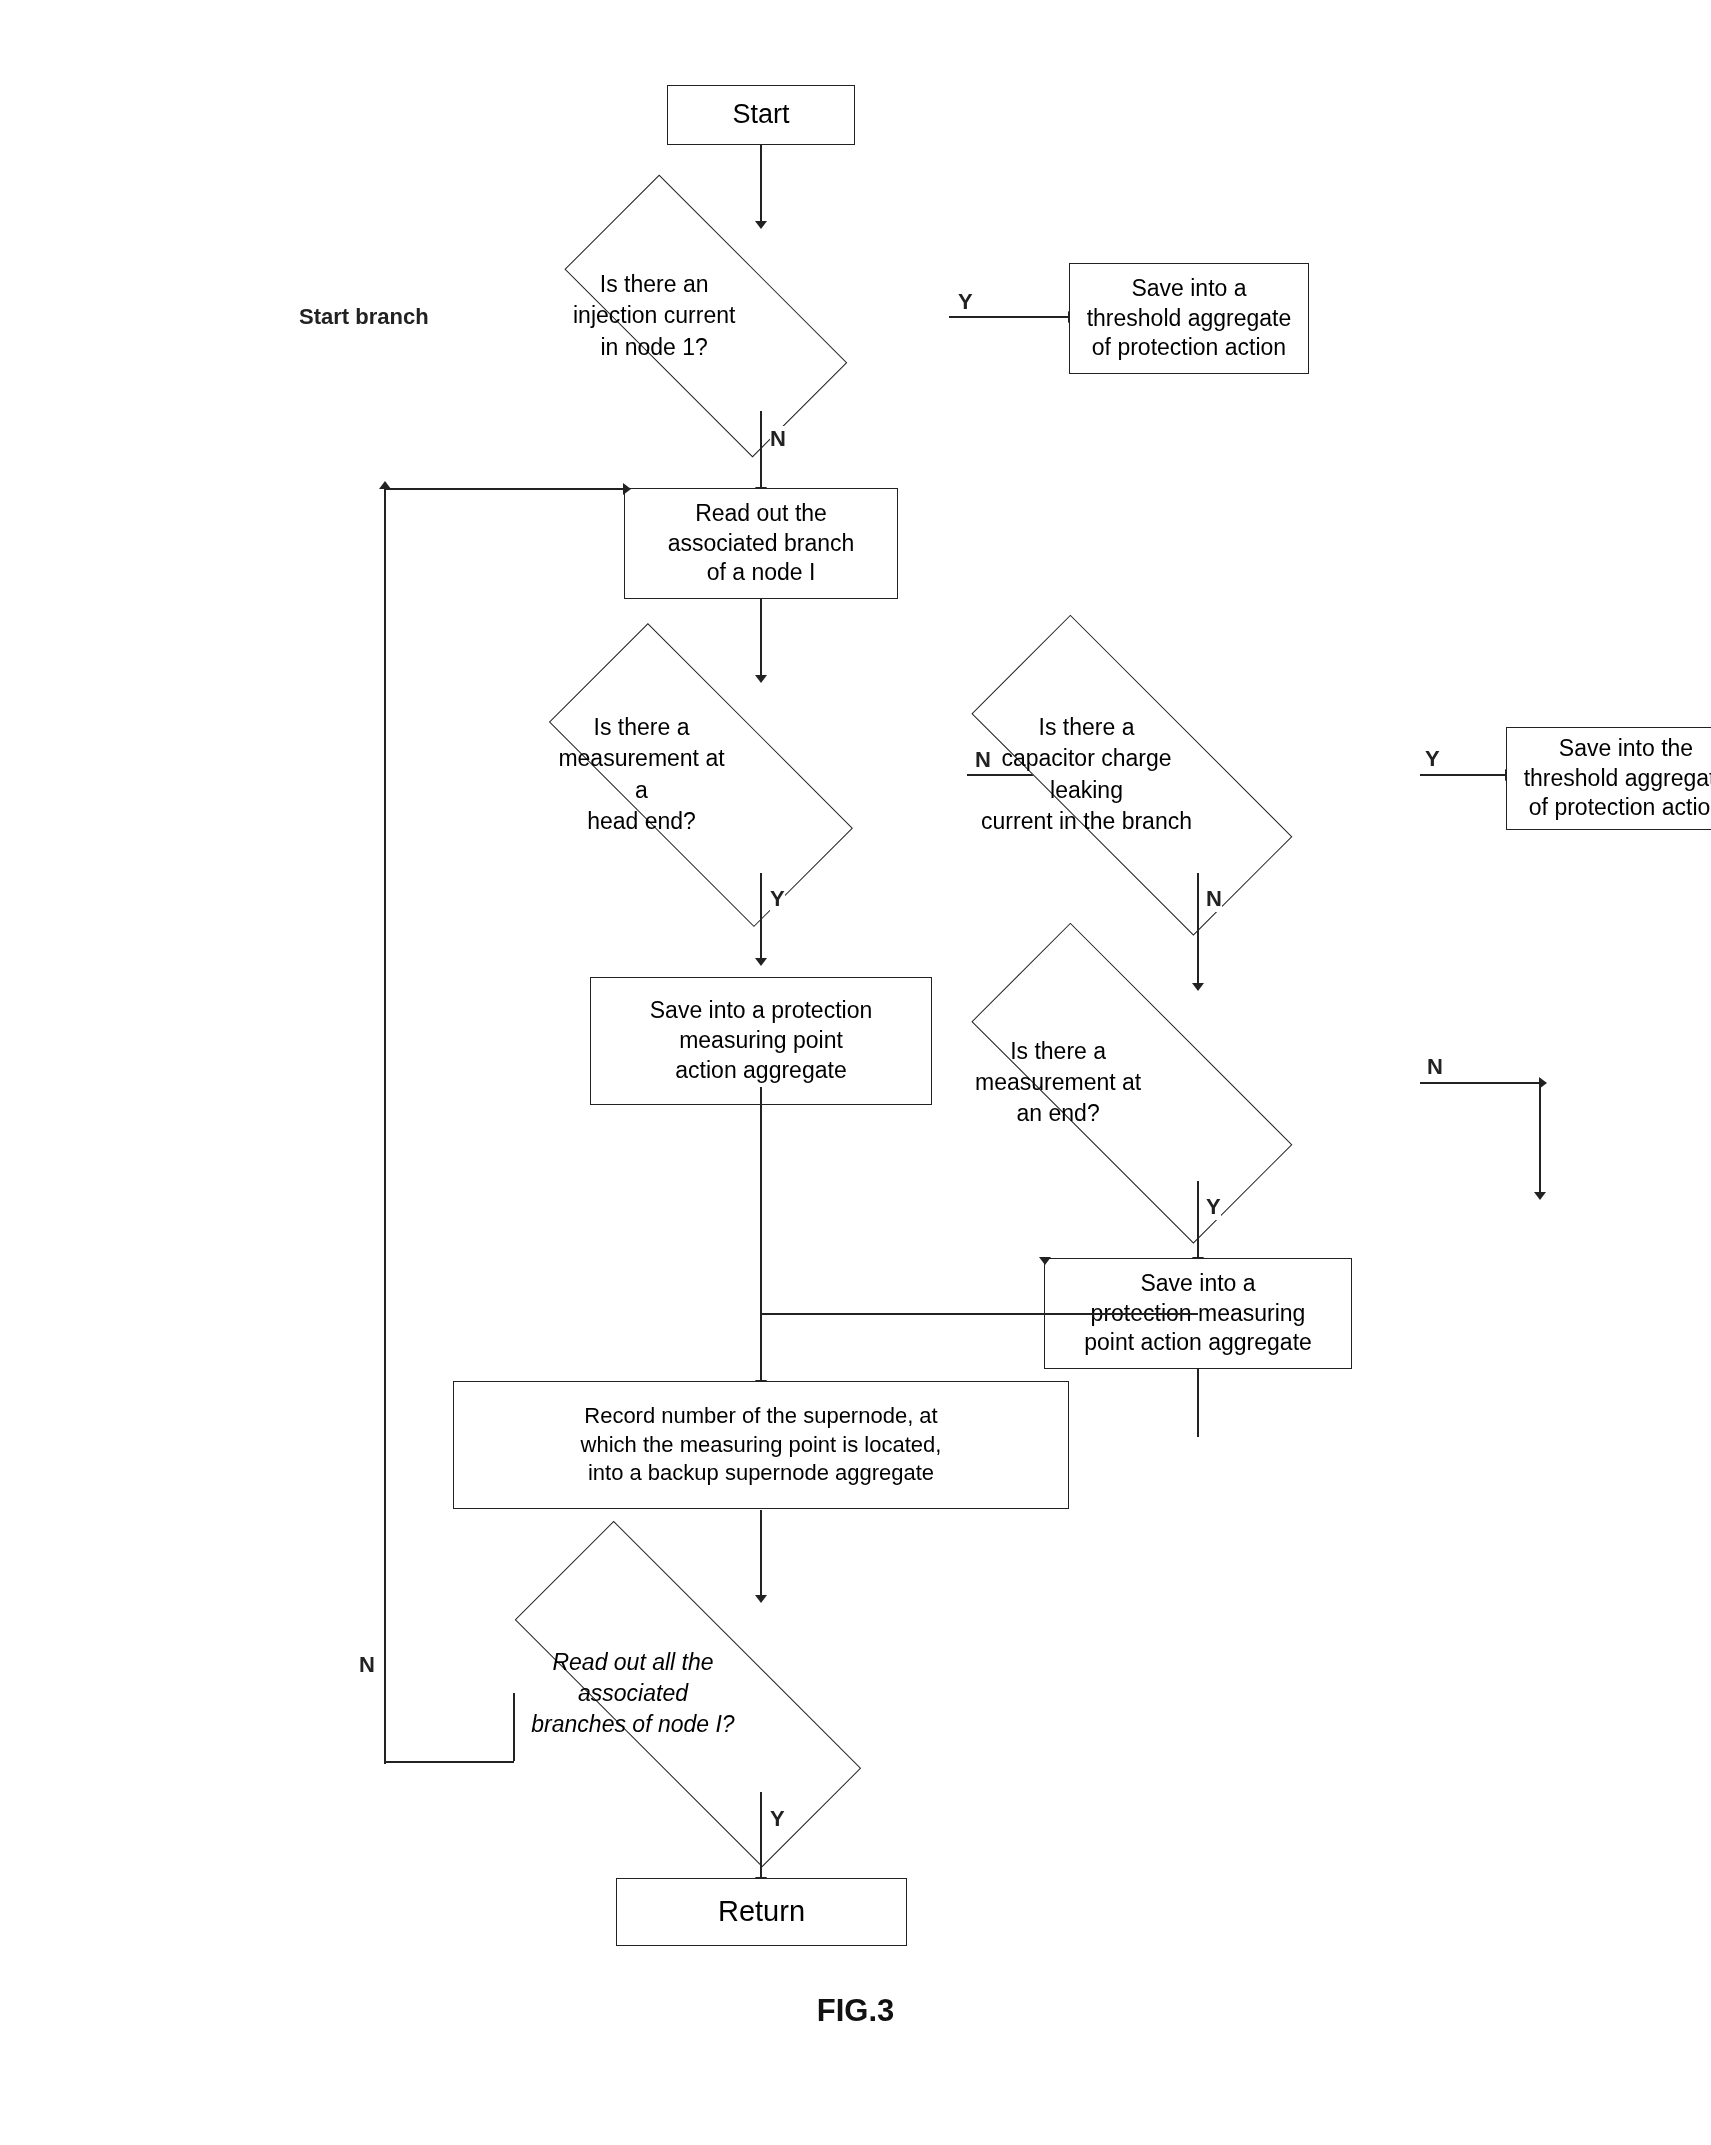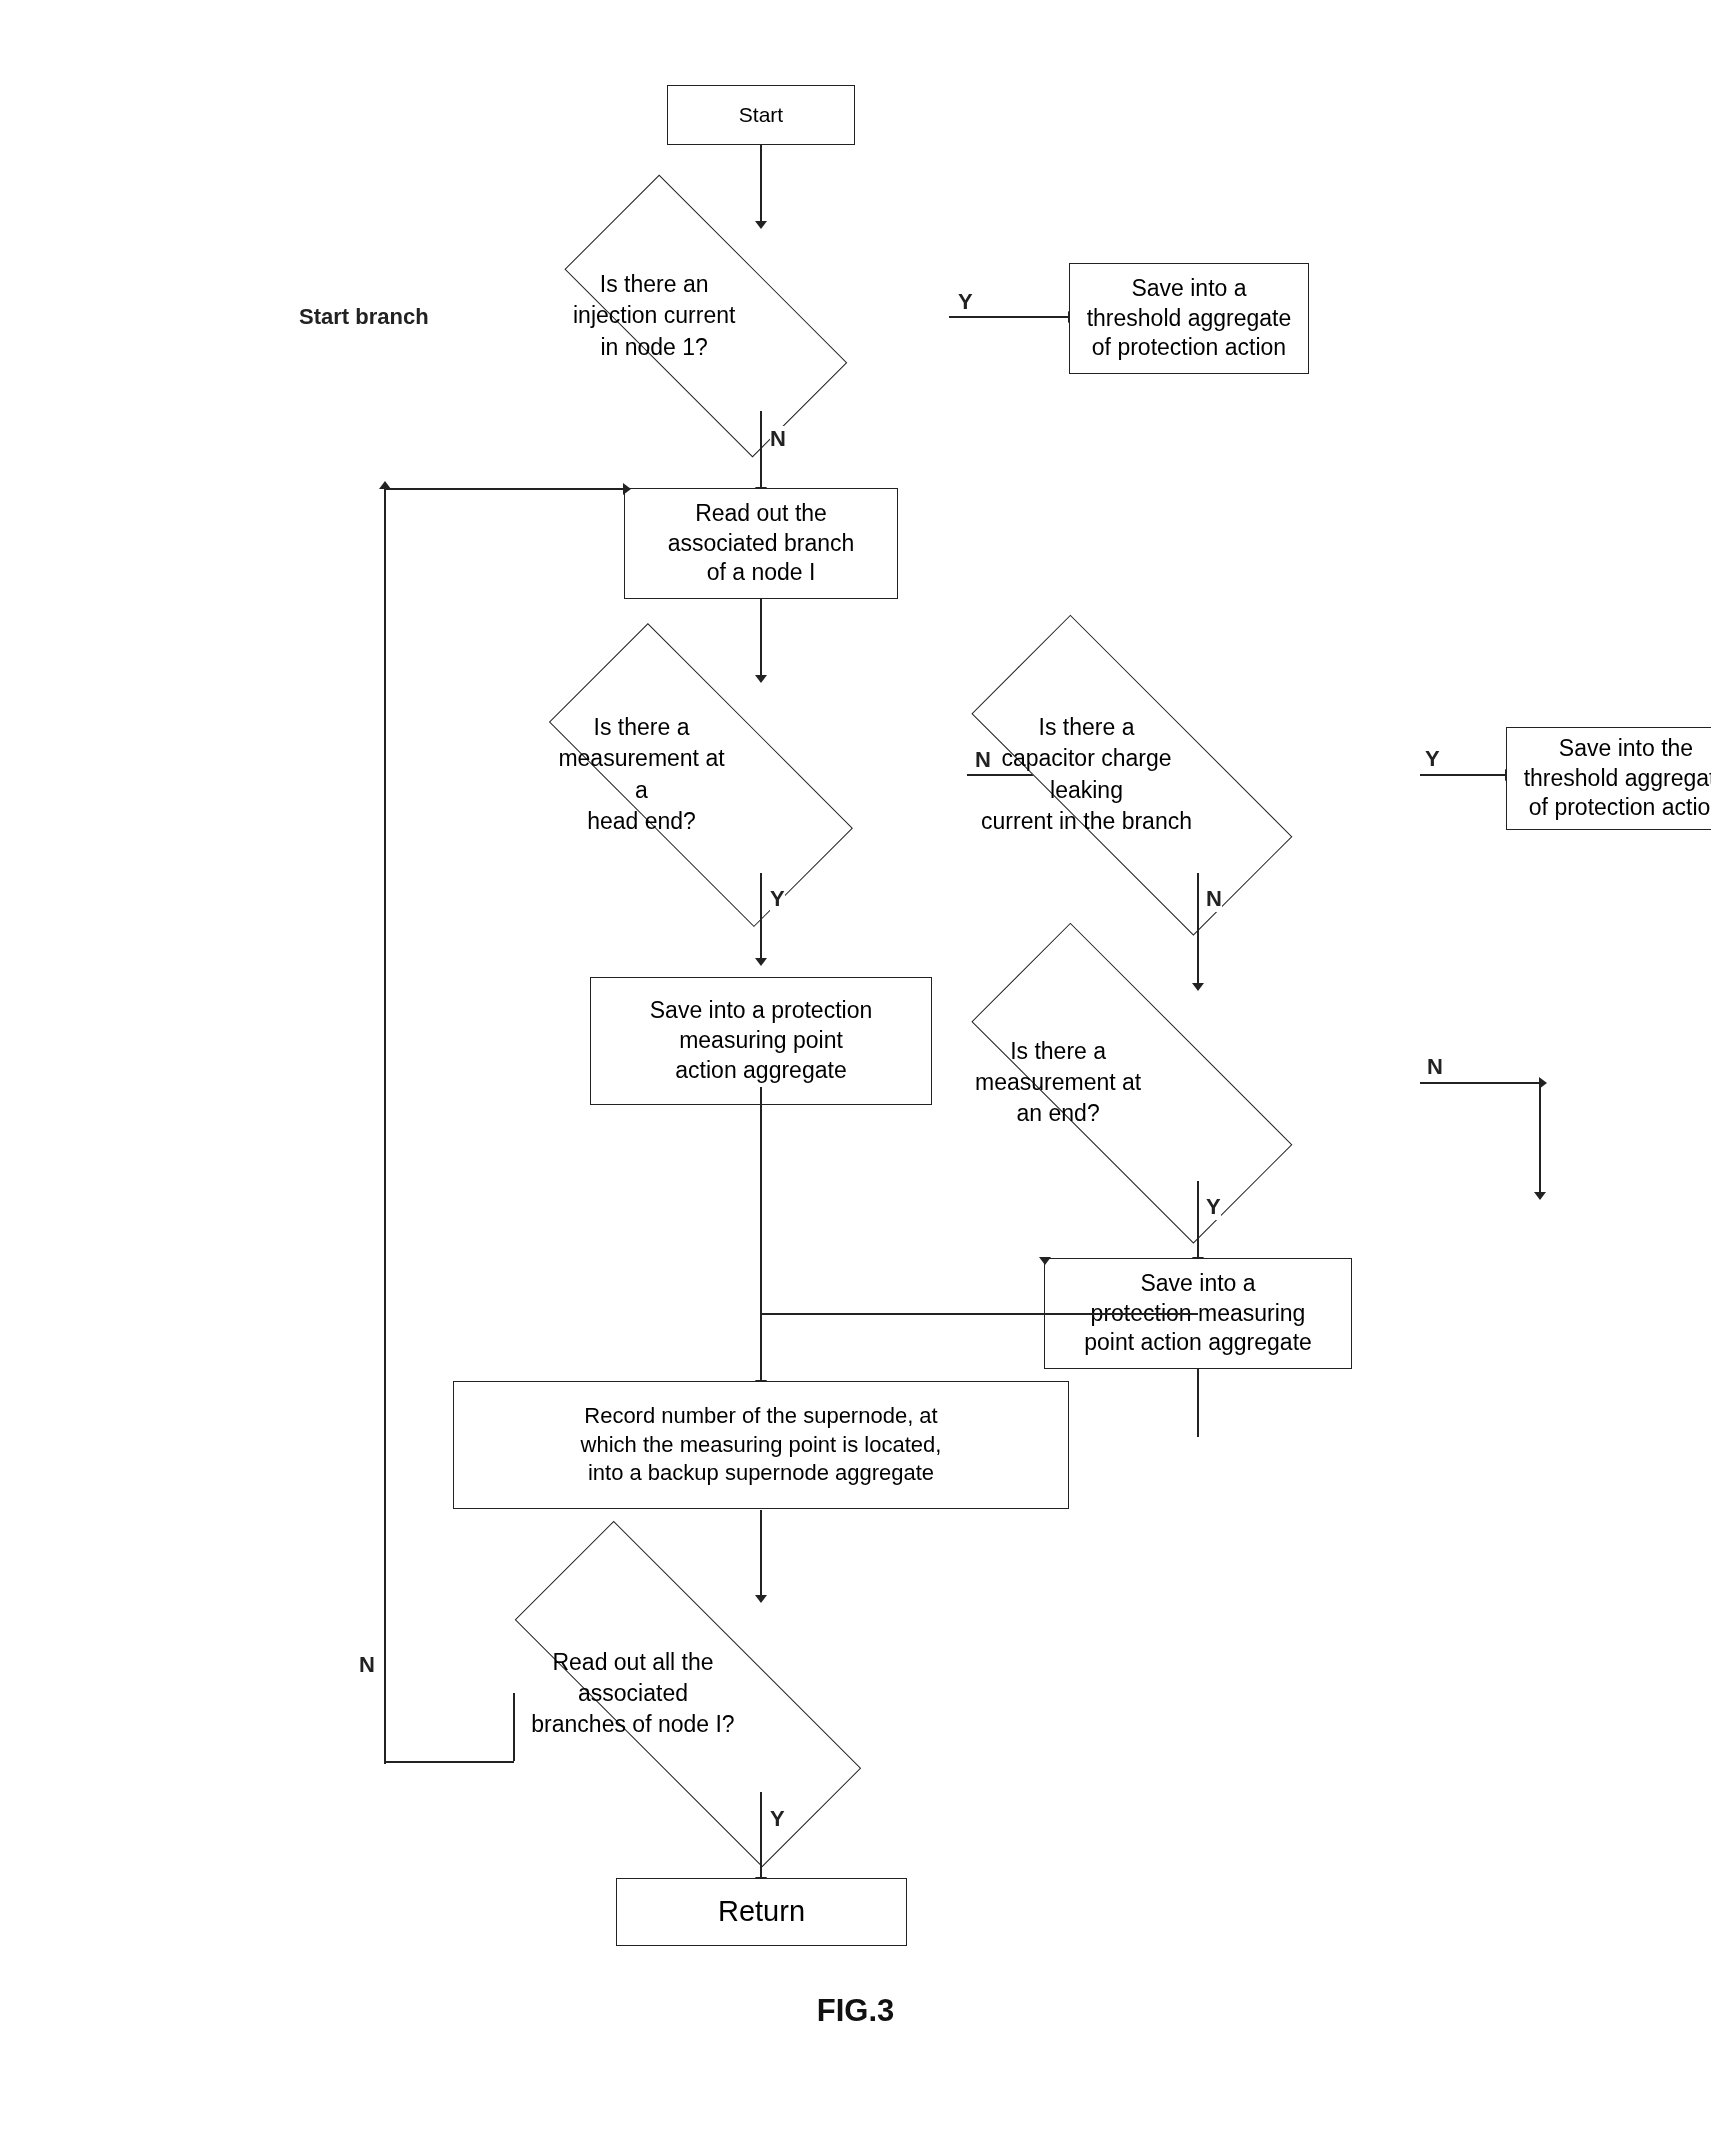--- a/index.html
+++ b/index.html
@@ -127,21 +127,21 @@
       margin-top: 16px;
       color: #111;
     }
   </style>
 </head>
 <body>
 
 <div class="page">
   <div class="diagram-container">
 
-    <div class="box" style="left:411px; top:34px; width:188px; height:60px; font-size:21px;">
+    <div class="box" style="left:411px; top:34px; width:188px; height:60px; font-size:27px;">
       <span>Start</span>
     </div>
 
     <div class="arrow arrow-v arrowhead-down" style="left:504px; top:94px; height:77px;"></div>
 
     <div class="diamond-wrapper" style="left:317px; top:171px; width:377px; height:188px;">
       <div class="diamond">
         <span class="diamond-text">Is there an<br>injection current<br>in node 1?</span>
       </div>
     </div>
@@ -260,21 +260,21 @@
     </div>
 
     <div class="arrow arrow-v arrowhead-down" style="left:504px; top:1459px; height:86px;"></div>
 
     <div class="label" style="left:103px; top:1601px;">
       <span>N</span>
     </div>
 
     <div class="diamond-wrapper" style="left:257px; top:1544px; width:497px; height:197px;">
       <div class="diamond">
-        <span class="diamond-text" style="max-width:240px;">Read out all the associated<br>branches of node I?</span>
+        <span class="diamond-text" style="max-width:240px;font-style:italic;">Read out all the associated<br>branches of node I?</span>
       </div>
     </div>
 
     <div class="arrow arrow-v" style="left:257px; top:1642px; height:68px;"></div>
     <div class="arrow arrow-h" style="left:128px; top:1710px; width:130px;"></div>
     <div class="arrow arrow-v arrowhead-up" style="left:128px; top:437px; height:1276px;"></div>
     <div class="arrow arrow-h arrowhead-right" style="left:128px; top:437px; width:240px;"></div>
 
     <div class="arrow arrow-v arrowhead-down" style="left:504px; top:1741px; height:86px;"></div>
 

